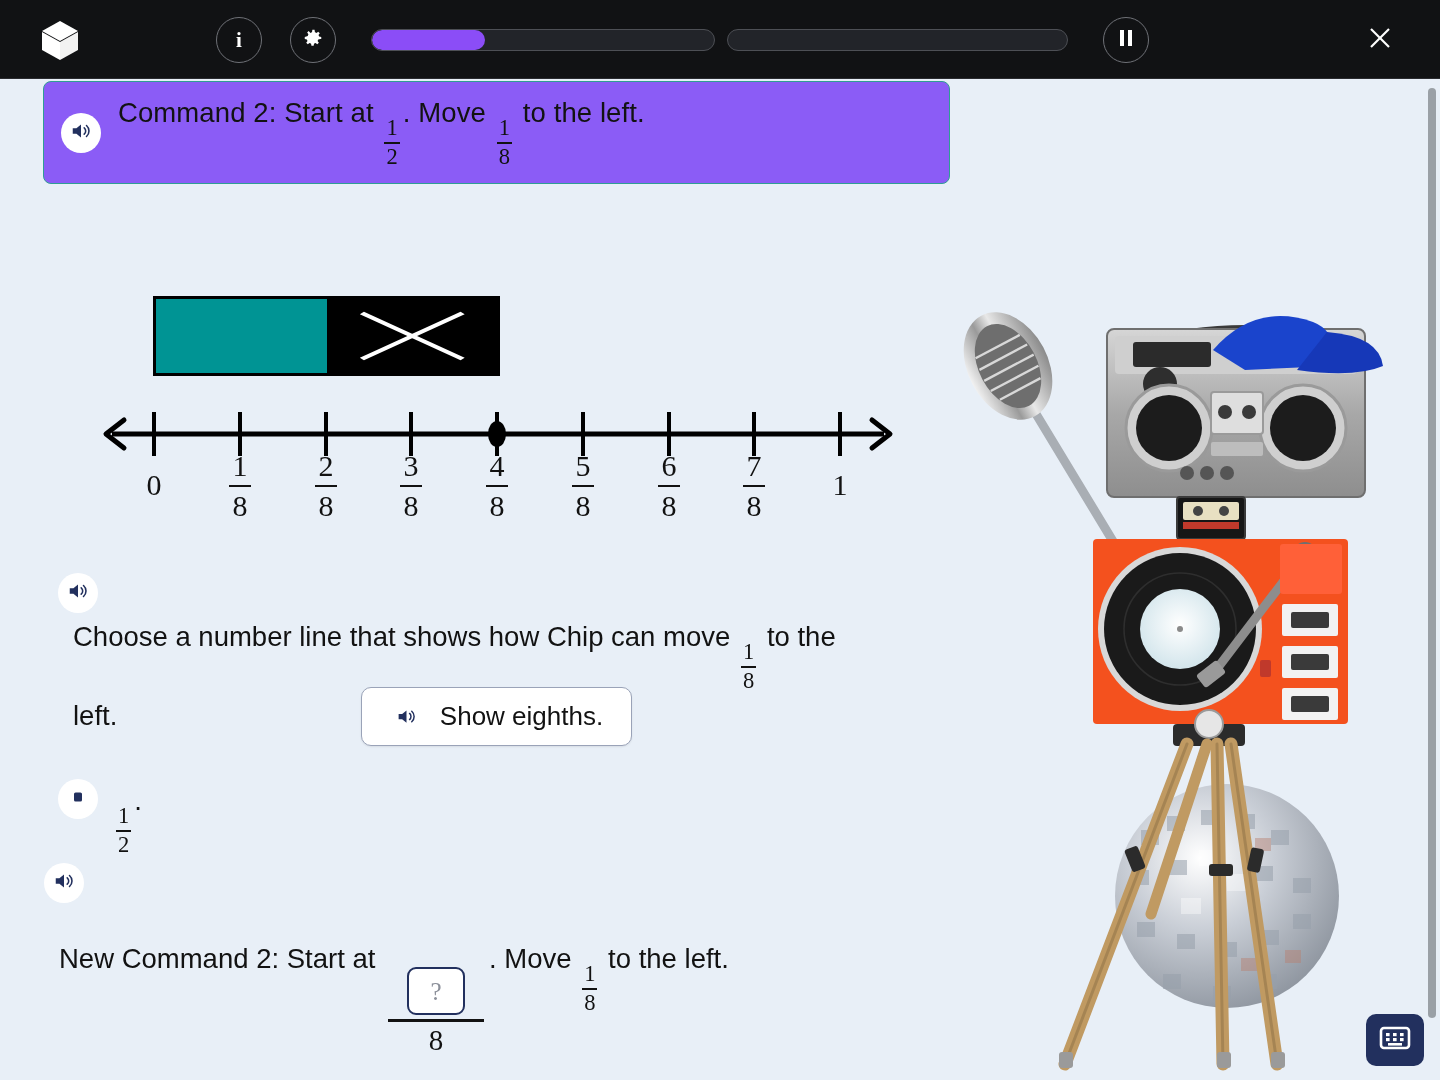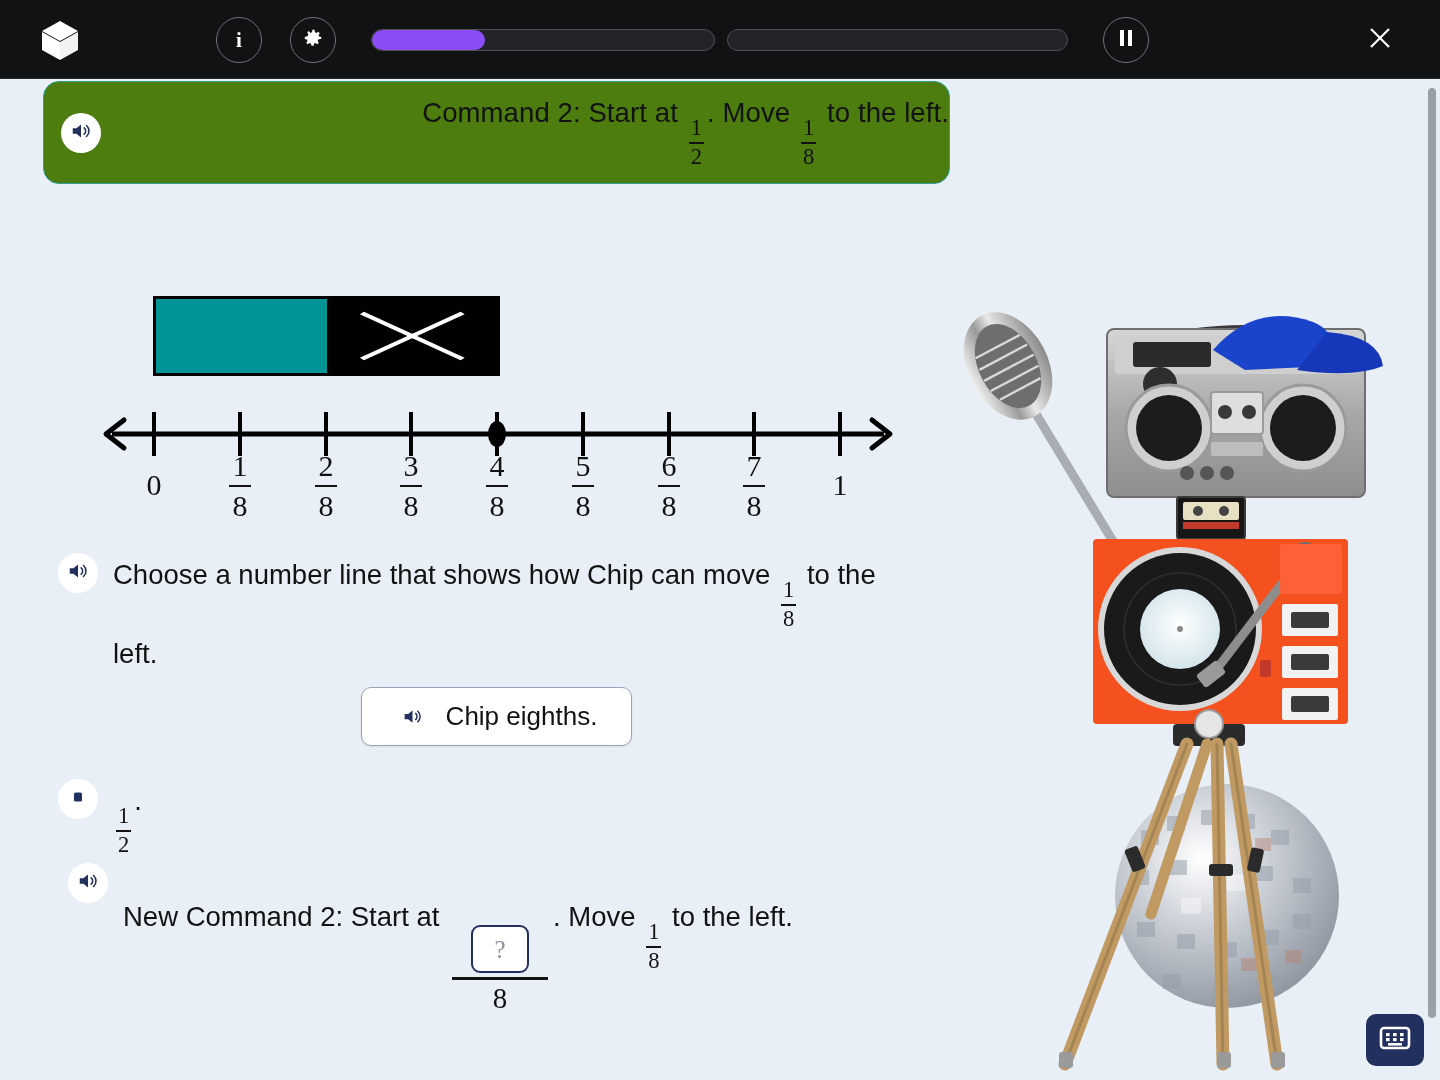--- a/index.html
+++ b/index.html
@@ -100,26 +100,25 @@
     background: #E8EFF7;
   }
 
   
   #command-banner {
     position: absolute;
     left: 43px;
     top: 2px;
     width: 907px;
     height: 103px;
-    background: #4d7c0f;
+    background: #8b5cf6;
     border: 1.5px solid #2f9e94;
-    border-radius: 16px;
-    display: flex;
-    align-items: center;
-    justify-content: space-between;
+    border-radius: 8px;
+    display: flex;
+    align-items: center;
   }
 
   .audio-btn {
     width: 40px;
     height: 40px;
     border-radius: 50%;
     background: #ffffff;
     display: flex;
     align-items: center;
     justify-content: center;
@@ -204,23 +203,23 @@
   }
   .prompt-row .audio-btn { margin-top: 2px; }
   .prompt-text {
     margin-left: 15px;
     font-size: 27.5px;
     color: #121212;
     line-height: 1.75;
     max-width: 790px;
   }
 
-  #prompt-choose { left: 58px; top: 472px; }
+  #prompt-choose { left: 58px; top: 492px; flex-direction: column; }
   #prompt-rewrite { left: 58px; top: 698px; }
-  #prompt-newcommand { left: 68px; top: 782px; }
+  #prompt-newcommand { left: 44px; top: 782px; flex-direction: column; }
 
   #show-eighths-button {
     position: absolute;
     left: 361px;
     top: 608px;
     width: 271px;
     height: 59px;
     background: #ffffff;
     border: 1.5px solid #9aa3b8;
     border-radius: 10px;
@@ -488,21 +487,21 @@
   </div>
 
   <div id="show-eighths-button">
     <span class="audio-btn" style="width:34px;height:34px;">
       <svg width="21" height="21" viewBox="0 0 24 24" fill="#22305e">
         <path d="M3 9v6h4l5 4V5L7 9H3z"></path>
         <path d="M15.5 8.5a4.6 4.6 0 010 7" stroke="#22305e" stroke-width="1.7" fill="none" stroke-linecap="round"></path>
         <path d="M18 6a8 8 0 010 12" stroke="#22305e" stroke-width="1.7" fill="none" stroke-linecap="round"></path>
       </svg>
     </span>
-    <span id="show-eighths-label">Chip eighths.</span>
+    <span id="show-eighths-label">Show eighths.</span>
   </div>
 
   <div class="prompt-row" id="prompt-rewrite">
     <div class="audio-btn">
       <span>
         <svg width="16" height="16" viewBox="0 0 16 16">
           <rect x="4" y="3.5" width="8" height="9" rx="1.6" fill="#22305e"></rect>
         </svg>
       </span>
     </div>

